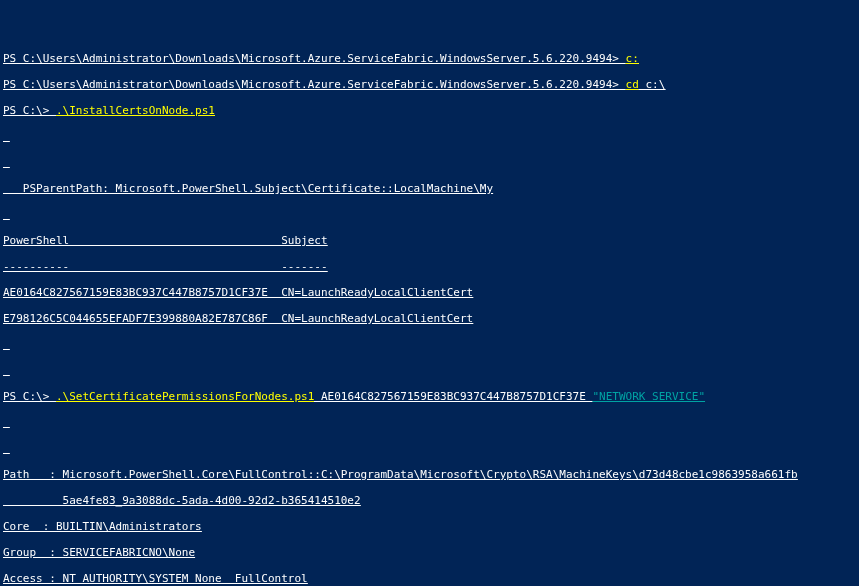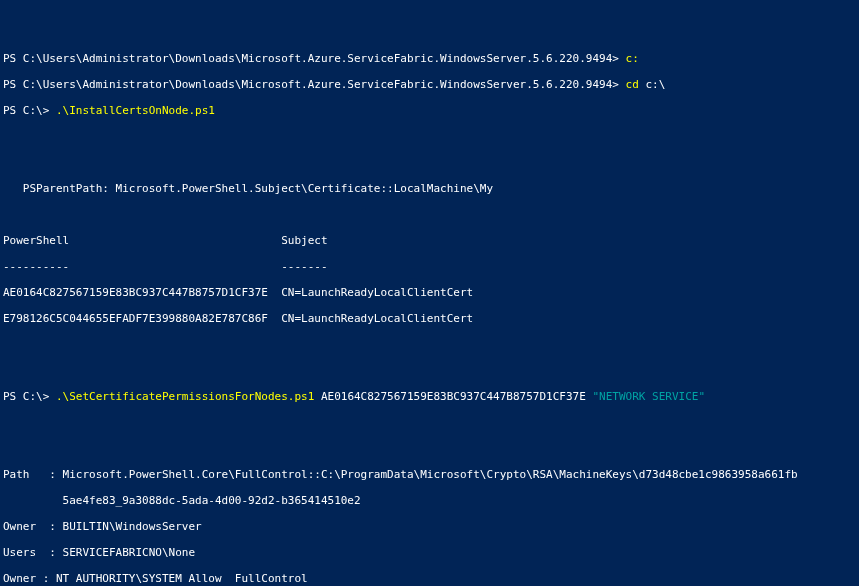--- a/index.html
+++ b/index.html
@@ -1,15 +1,15 @@
 <!DOCTYPE html>
 <html><head>
 <meta charset="utf-8">
 <style>
-  * { margin: 0; padding: 0; box-sizing: border-box; }
+  * { margin: 0; padding: 0; box-sizing: border-box; text-decoration: underline; }
   body {
     background: #012456;
     color: #ffffff;
     font-family: 'Lucida Console', 'Consolas', monospace;
     font-size: 11px;
     line-height: 13px;
     width: 859px;
     height: 586px;
     overflow-x: auto;
     overflow-y: auto;
@@ -37,23 +37,23 @@
 <div class="line">----------                                -------</div>
 <div class="line">AE0164C827567159E83BC937C447B8757D1CF37E  CN=LaunchReadyLocalClientCert</div>
 <div class="line">E798126C5C044655EFADF7E399880A82E787C86F  CN=LaunchReadyLocalClientCert</div>
 <div class="line"> </div>
 <div class="line"> </div>
 <div class="line"><span class="prompt">PS C:\&gt; </span><span class="cmd-bright">.\SetCertificatePermissionsForNodes.ps1</span><span> AE0164C827567159E83BC937C447B8757D1CF37E </span><span class="arg-green2">"NETWORK SERVICE"</span></div>
 <div class="line"> </div>
 <div class="line"> </div>
 <div class="line">Path   : Microsoft.PowerShell.Core\FullControl::C:\ProgramData\Microsoft\Crypto\RSA\MachineKeys\d73d48cbe1c9863958a661fb</div>
 <div class="line">         5ae4fe83_9a3088dc-5ada-4d00-92d2-b365414510e2</div>
-<div class="line">Owner  : BUILTIN\WindowsServer</div>
-<div class="line">Users  : SERVICEFABRICNO\None</div>
-<div class="line">Owner : NT AUTHORITY\SYSTEM Allow  FullControl</div>
+<div class="line">Core  : BUILTIN\Administrators</div>
+<div class="line">Group  : SERVICEFABRICNO\None</div>
+<div class="line">Access : NT AUTHORITY\SYSTEM None  FullControl</div>
 
 
 
 
 
 
 
 
 
 

